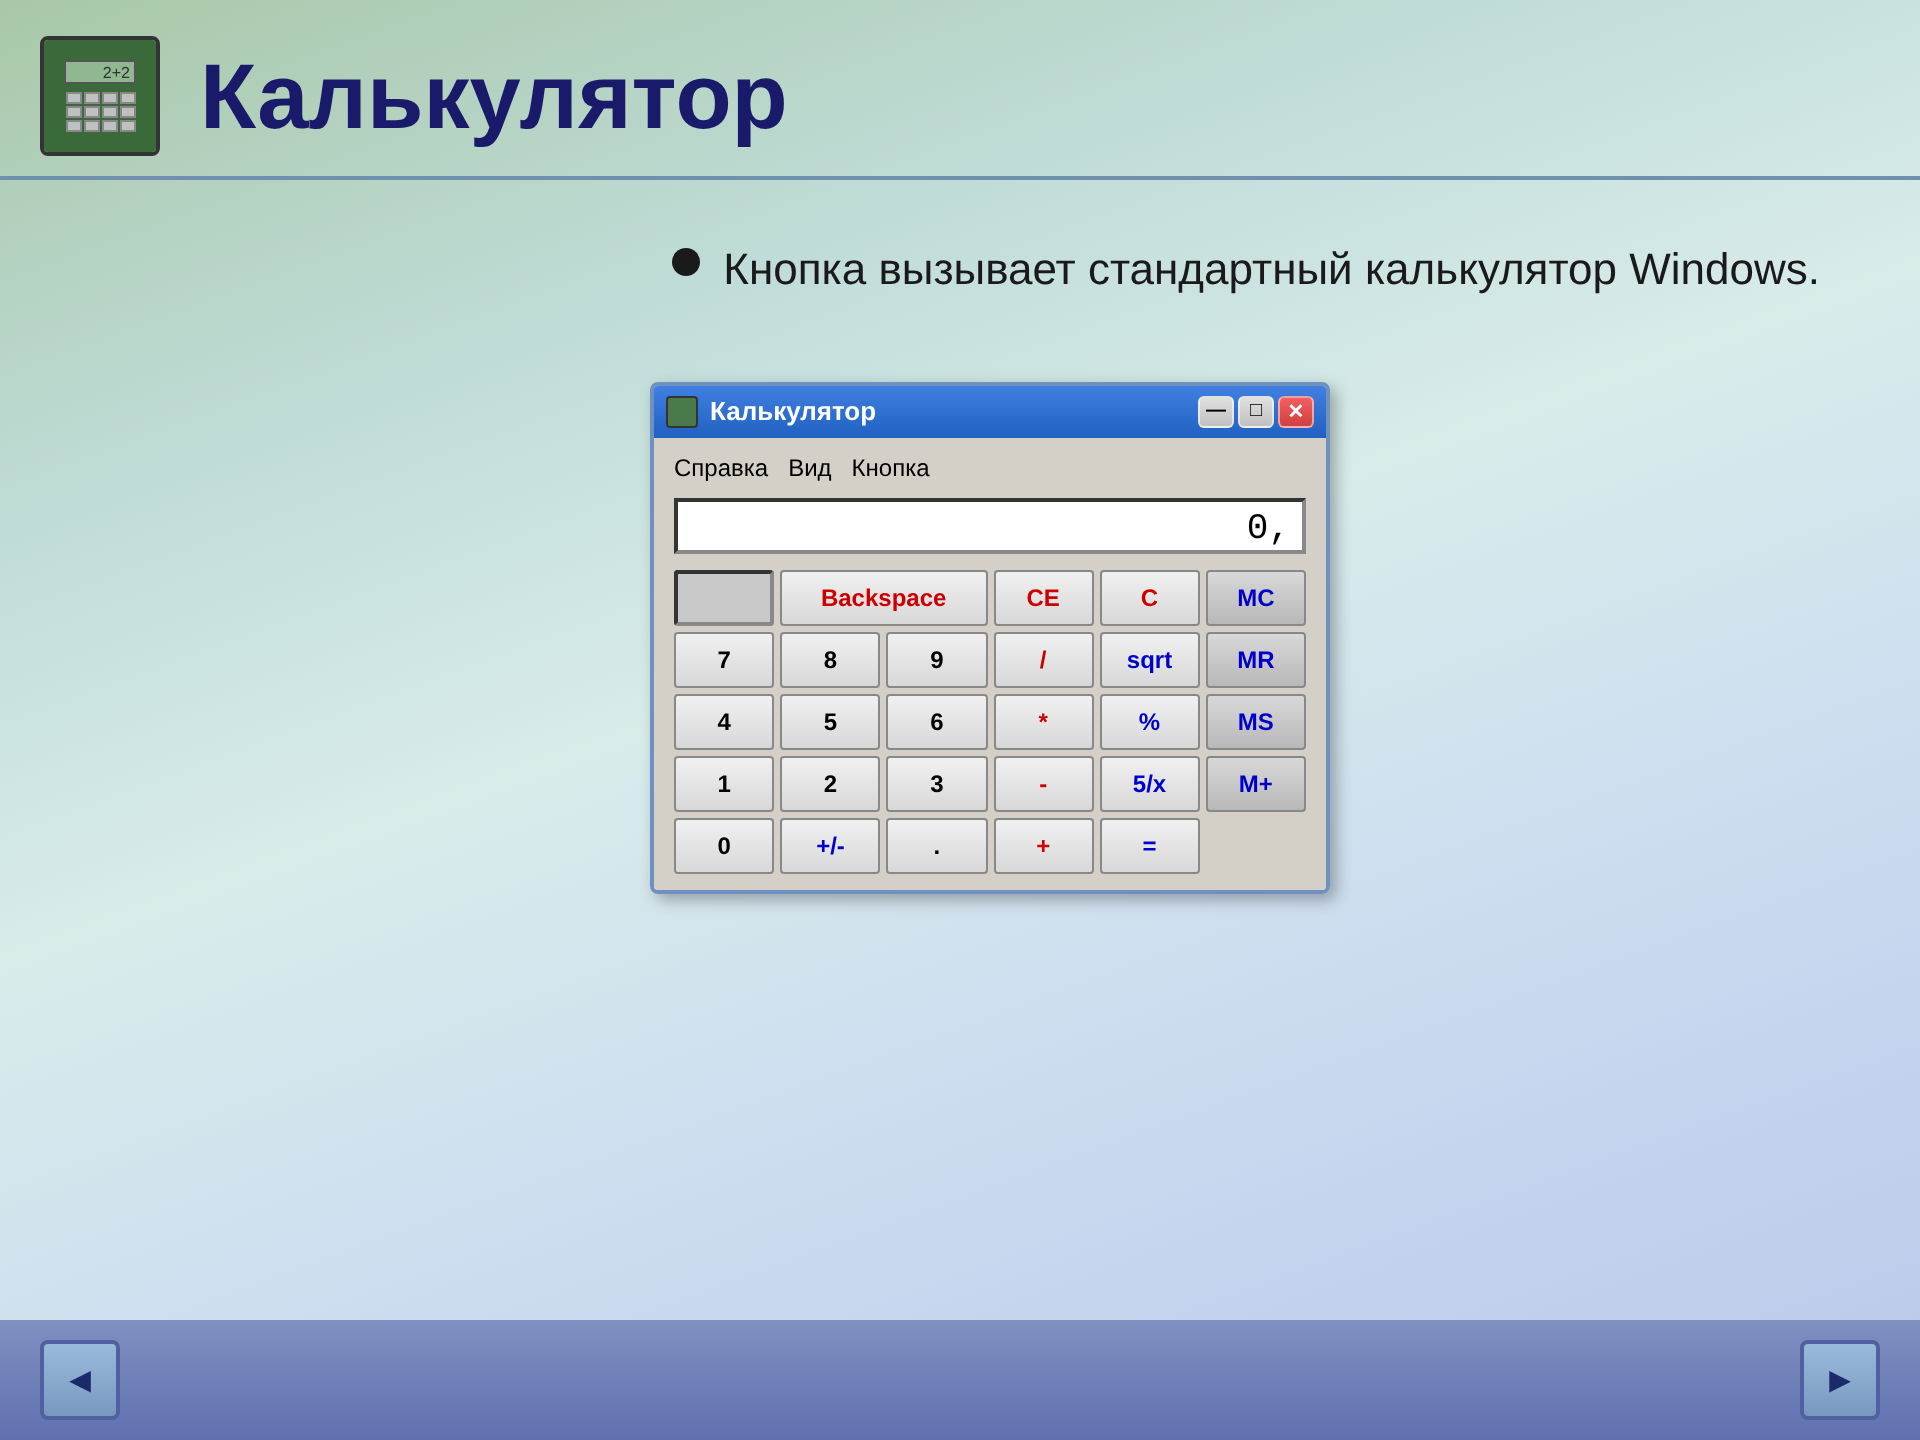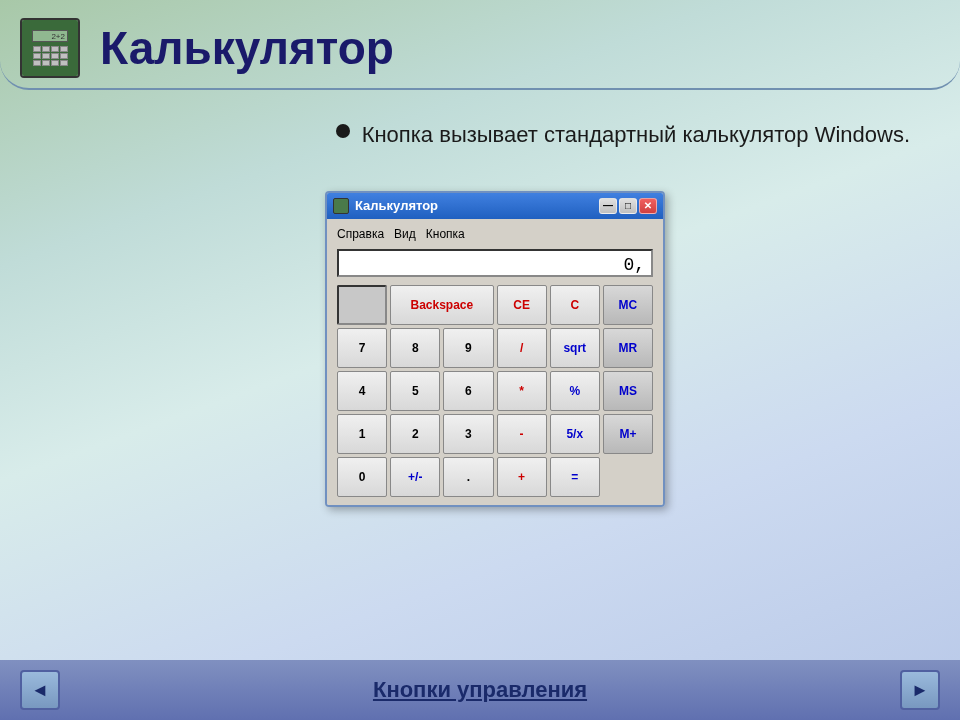--- a/index.html
+++ b/index.html
@@ -21,21 +21,20 @@
       position: relative;
     }
 
     
     .header {
       display: flex;
       align-items: center;
       padding: 18px 30px 10px 20px;
       border-bottom: 2px solid #7090b0;
       min-height: 90px;
-      border-radius: 29px;
     }
 
     .header-icon {
       width: 60px;
       height: 60px;
       margin-right: 20px;
       flex-shrink: 0;
       background: #4a7a4a;
       border: 2px solid #333;
       border-radius: 4px;
@@ -216,21 +215,21 @@
     }
 
     .calc-buttons {
       display: grid;
       grid-template-columns: repeat(6, 1fr);
       gap: 3px;
       padding: 2px 4px;
     }
 
     .calc-btn {
-      height: 40px;
+      height: 28px;
       border: 1px solid #888;
       border-radius: 2px;
       background: linear-gradient(180deg, #f0f0f0 0%, #d8d8d8 100%);
       font-size: 12px;
       font-weight: bold;
       cursor: pointer;
       display: flex;
       align-items: center;
       justify-content: center;
       color: #000;
@@ -378,19 +377,18 @@
         </div>
       </div>
     </div>
 
   </div>
 
   <div class="footer">
     <div class="footer-nav-btn">
       <span>◄</span>
     </div>
-    <span class="footer-label">Кнопки управления</span>
     <div class="footer-nav-btn">
       <span>►</span>
     </div>
   </div>
 
 </div>
 
 </body></html>

